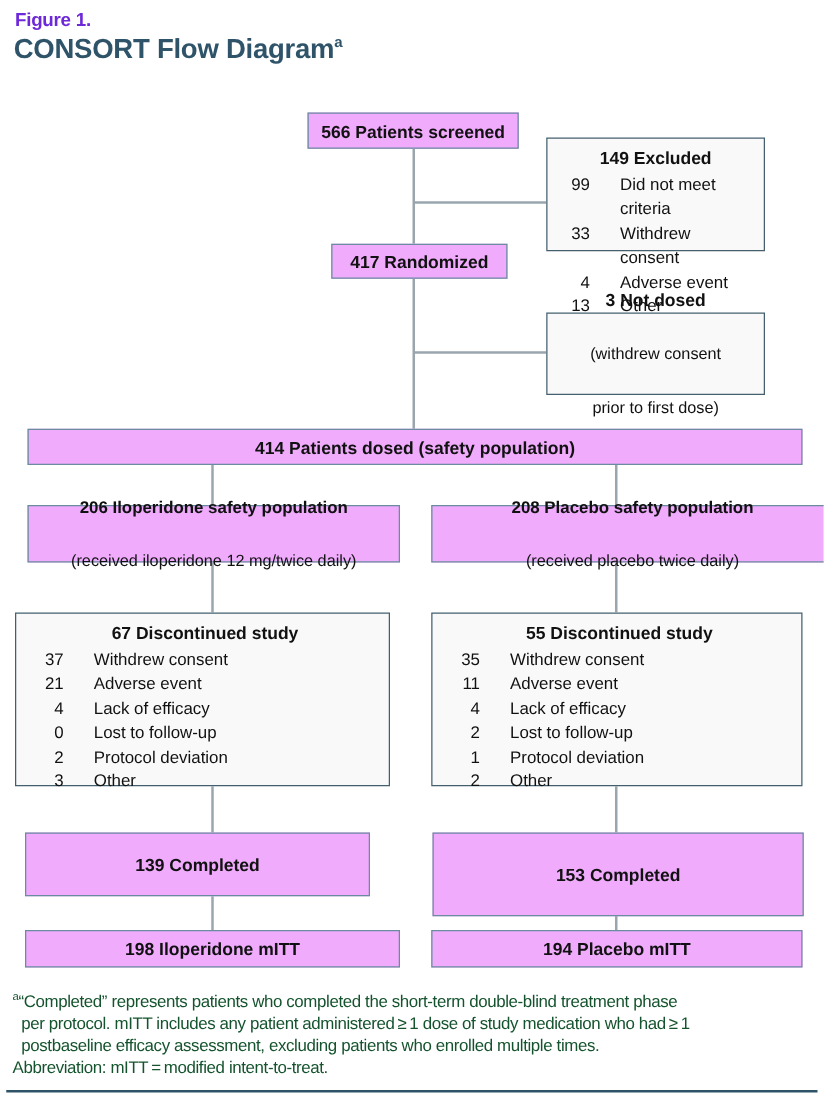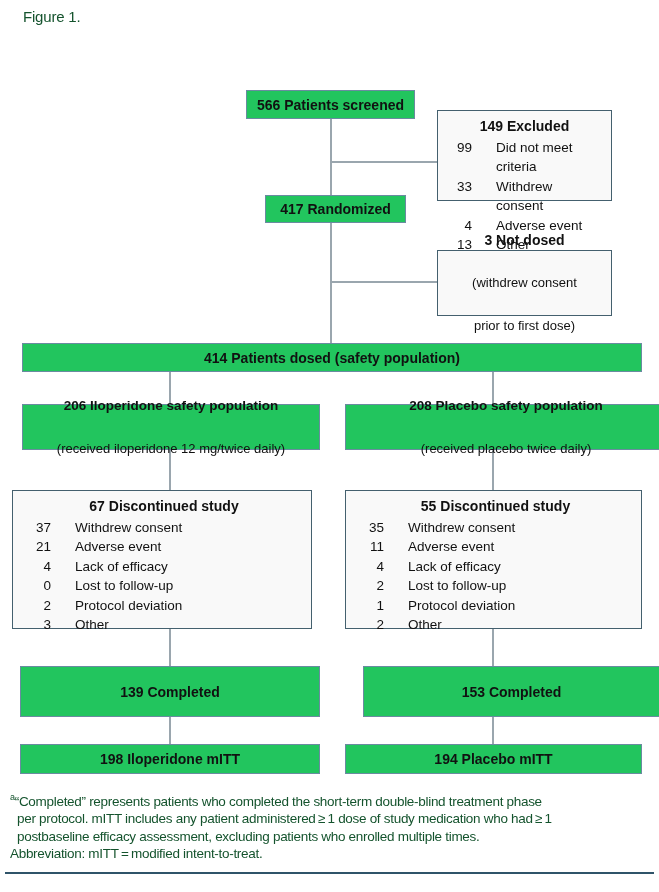--- a/index.html
+++ b/index.html
@@ -1,24 +1,24 @@
 <!DOCTYPE html>
 <html><head>
 <meta charset="utf-8">
 <style>
   html,body{margin:0;padding:0;background:#ffffff;}
   #figure-canvas{
     position:relative;width:659px;height:892px;background:#ffffff;overflow:hidden;
     font-family:"Liberation Sans","DejaVu Sans",sans-serif;color:#111111;
   }
-  .fig-label{position:absolute;left:23px;top:8px;font-size:15px;font-weight:normal;color:#14532d;letter-spacing:-0.2px;}
+  .fig-label{position:absolute;left:12px;top:8px;font-size:15px;font-weight:bold;color:#6d28d9;letter-spacing:-0.2px;}
   .fig-title{position:absolute;left:11px;top:26px;font-size:22px;font-weight:bold;color:#2f5469;letter-spacing:-0.2px;}
   .fig-title sup{font-size:12px;}
   .box{position:absolute;box-sizing:border-box;}
-  .blue{background:#22c55e;border:1.5px solid #6a8ba0;}
+  .blue{background:#f0abfc;border:1.5px solid #6a8ba0;}
   .white{background:#f9f9f9;border:1.5px solid #44606e;}
   .flexc{display:flex;align-items:center;justify-content:center;text-align:center;}
   .bold{font-weight:bold;}
   .fs14{font-size:14px;}
   .fs13{font-size:13px;}
   .twoLine{display:flex;flex-direction:column;align-items:center;justify-content:center;text-align:center;line-height:18px;gap:25px;}
   .listbox{padding:5px 8px 0 8px;font-size:13.5px;}
   .listbox .ltitle{text-align:center;font-weight:bold;font-size:14px;line-height:20px;margin-bottom:2px;}
   .lrow{display:grid;grid-template-columns:26px 1fr;column-gap:24px;line-height:19.4px;}
   .lrow .num{text-align:right;}
@@ -28,20 +28,21 @@
   .footnote sup{font-size:9px;}
   .bottom-rule{position:absolute;left:5px;top:872px;width:649px;height:2px;background:#2f5469;}
   .nowrap{white-space:nowrap;}
 </style>
 </head>
 <body>
 
 <div id="figure-canvas">
 
   <div class="fig-label">Figure 1.</div>
+  <div class="fig-title"><span>CONSORT Flow Diagram</span><sup>a</sup></div>
 
   <div class="conn" style="left:330px;top:119px;width:2px;height:76px;"></div>
   <div class="conn" style="left:331px;top:161px;width:106px;height:2px;"></div>
   <div class="conn" style="left:330px;top:223px;width:2px;height:120px;"></div>
   <div class="conn" style="left:331px;top:281px;width:106px;height:2px;"></div>
   <div class="conn" style="left:169px;top:372px;width:2px;height:32px;"></div>
   <div class="conn" style="left:492px;top:372px;width:2px;height:32px;"></div>
   <div class="conn" style="left:169px;top:450px;width:2px;height:40px;"></div>
   <div class="conn" style="left:492px;top:450px;width:2px;height:40px;"></div>
   <div class="conn" style="left:169px;top:629px;width:2px;height:37px;"></div>
@@ -139,22 +140,22 @@
     <div class="lrow">
       <span class="num">1</span>
       <span>Protocol deviation</span>
     </div>
     <div class="lrow">
       <span class="num">2</span>
       <span>Other</span>
     </div>
   </div>
 
-  <div class="box blue flexc bold fs14 nowrap" style="left:20px;top:666px;width:300px;height:51px;">139 Completed</div>
-  <div class="box blue flexc bold fs14 nowrap" style="left:363px;top:666px;width:297px;height:51px;">153 Completed</div>
+  <div class="box blue flexc bold fs14 nowrap" style="left:20px;top:666px;width:276px;height:51px;">139 Completed</div>
+  <div class="box blue flexc bold fs14 nowrap" style="left:346px;top:666px;width:297px;height:67px;">153 Completed</div>
 
   <div class="box blue flexc bold fs14 nowrap" style="left:20px;top:744px;width:300px;height:30px;">198 Iloperidone mITT</div>
   <div class="box blue flexc bold fs14 nowrap" style="left:345px;top:744px;width:297px;height:30px;">194 Placebo mITT</div>
 
   <div class="footnote">
     <div class="nowrap"><sup>a</sup><span>“Completed” represents patients who completed the short-term double-blind treatment phase</span></div>
     <div class="cont nowrap">per protocol. mITT includes any patient administered ≥ 1 dose of study medication who had ≥ 1</div>
     <div class="cont nowrap">postbaseline efficacy assessment, excluding patients who enrolled multiple times.</div>
     <div class="nowrap">Abbreviation: mITT = modified intent-to-treat.</div>
   </div>

